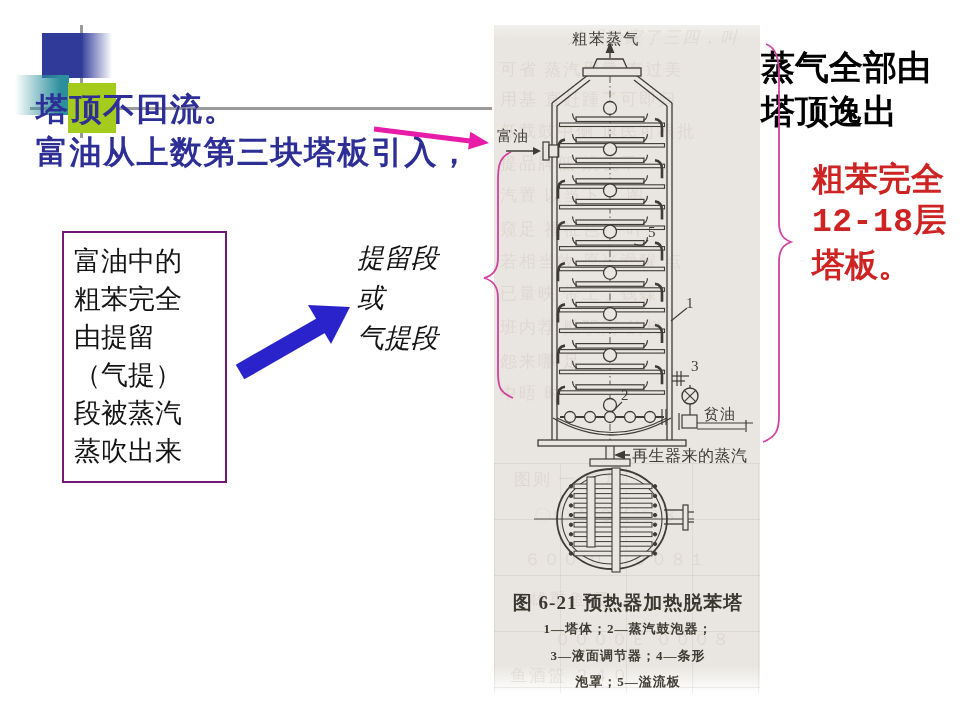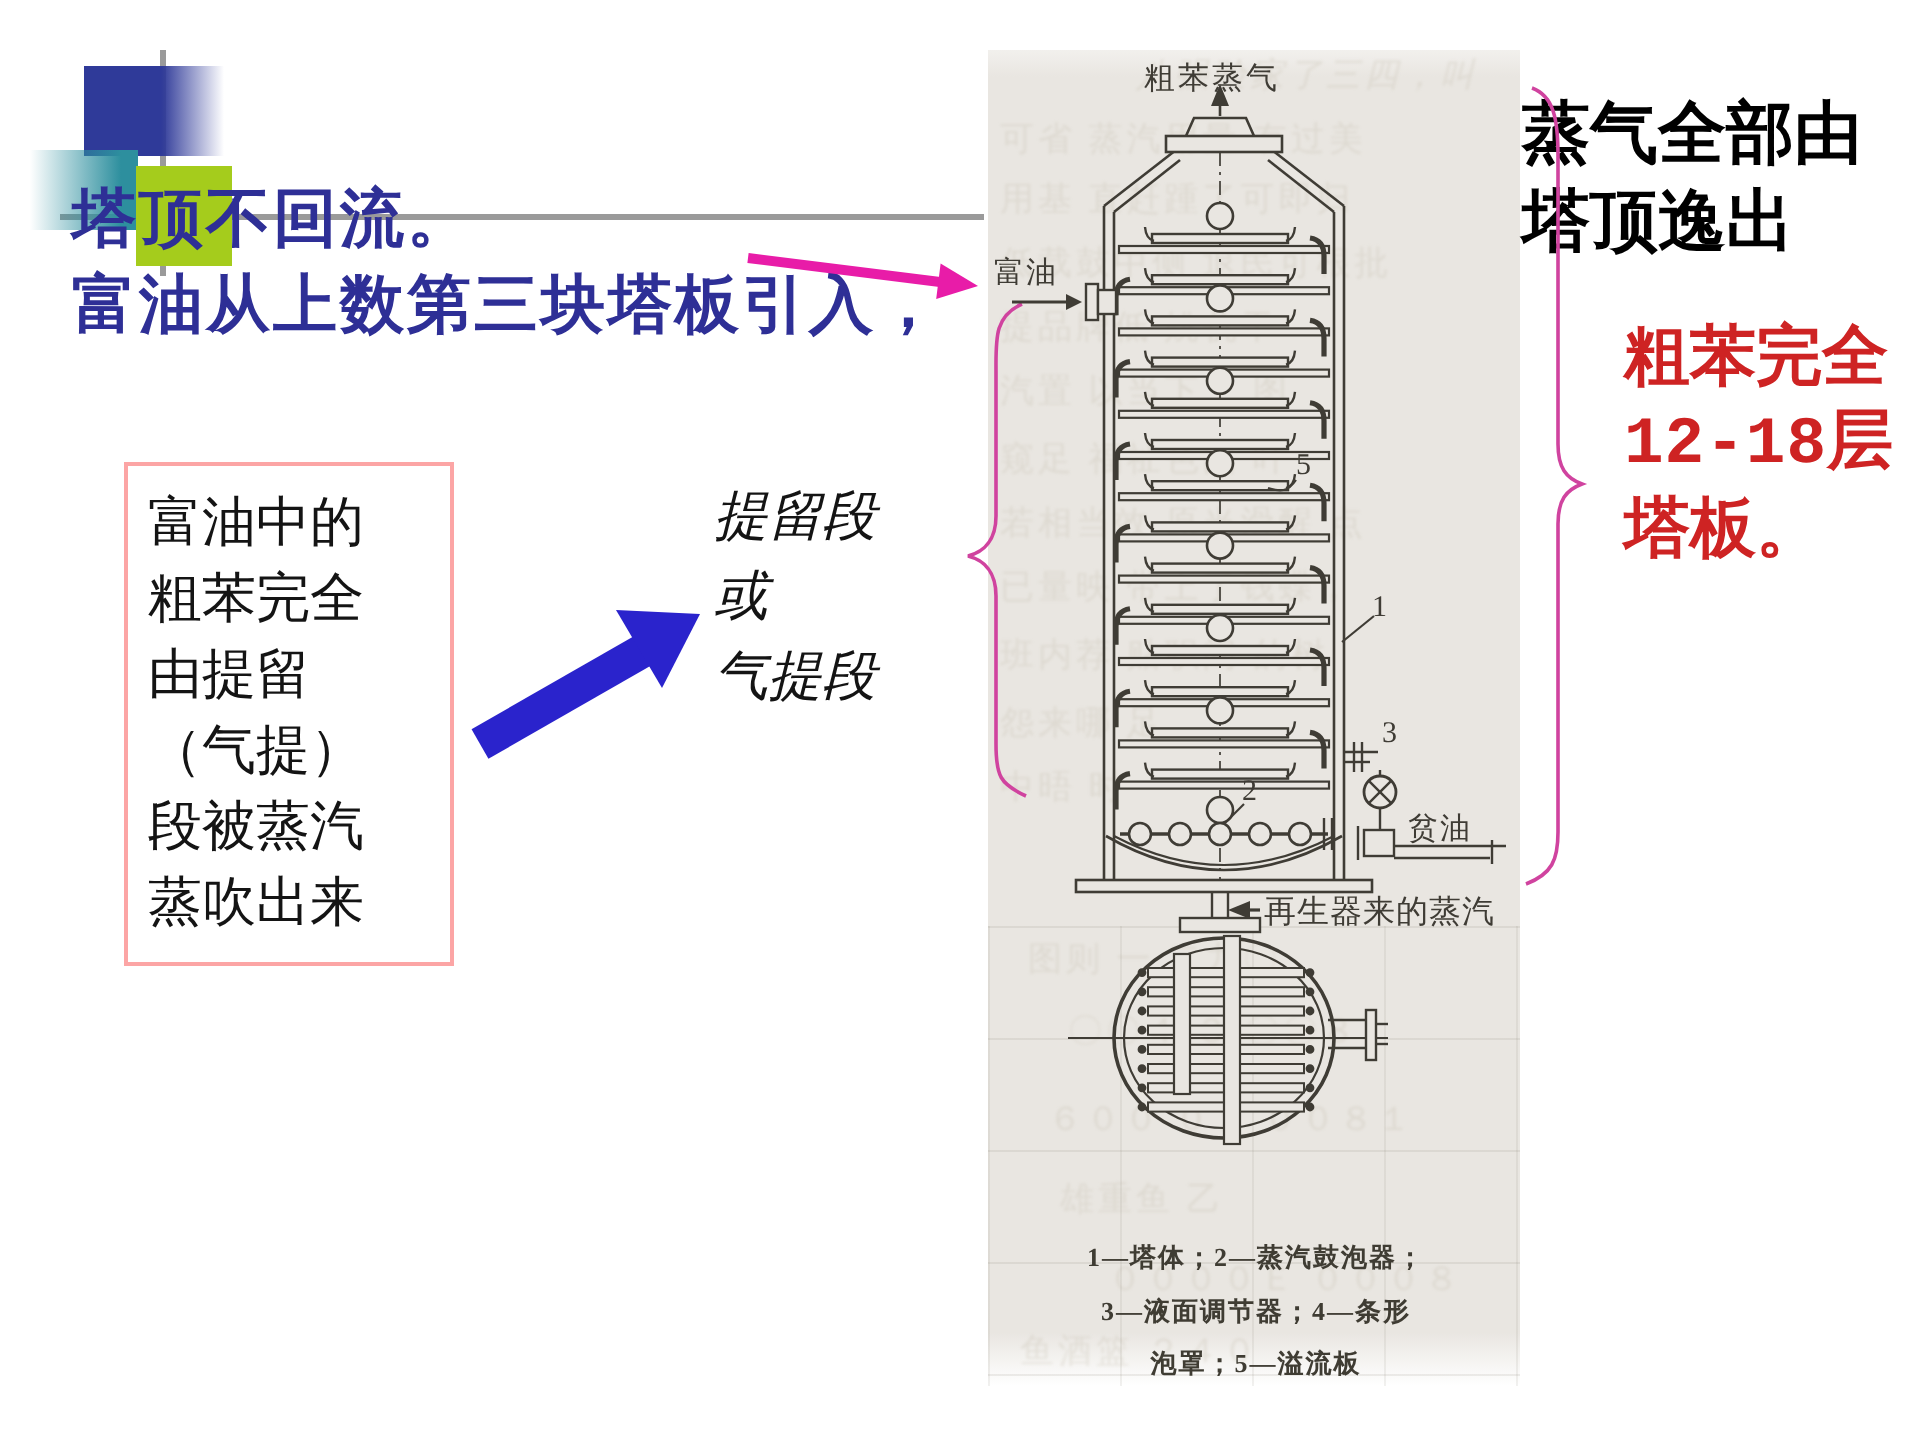--- a/index.html
+++ b/index.html
@@ -12,21 +12,21 @@
   .sq-teal{left:12px;top:75px;width:57px;height:40px;background:linear-gradient(270deg,#2d8f9e 15%,rgba(45,143,158,0) 95%);}
   .sq-green{left:68px;top:83px;width:48px;height:50px;background:#a5cc1c;}
   .title{left:36px;top:88px;font-size:32px;font-weight:700;color:#2e2f96;line-height:43px;letter-spacing:1.5px;white-space:nowrap;}
   .scan{left:494px;top:25px;width:266px;height:668px;
     background:linear-gradient(180deg, rgba(233,230,225,.6) 0%, #e9e6e1 2%, #e9e6e1 96%, rgba(233,230,225,0) 100%);}
   .bleedline{position:absolute;color:#cac4b6;font-size:17px;line-height:26px;opacity:.36;letter-spacing:2px;overflow:hidden;filter:blur(0.7px);}
   .scan-table{position:absolute;left:0;top:438px;width:266px;height:230px;
     background:
       repeating-linear-gradient(180deg, rgba(120,115,100,.12) 0 1px, transparent 1px 56px),
       repeating-linear-gradient(90deg, rgba(120,115,100,.10) 0 1px, transparent 1px 66px);}
-  .notebox{left:62px;top:231px;width:151px;height:239px;border:2px solid #fca5a5;padding:9px 0 0 10px;
+  .notebox{left:62px;top:231px;width:151px;height:239px;border:2px solid #701a75;padding:9px 0 0 10px;
     font-size:27px;line-height:38px;color:#141414;}
   .midlabel{left:357px;top:238px;font-size:27px;line-height:40px;color:#141414;font-style:italic;}
   .rblack{left:761px;top:46px;font-size:34px;line-height:44px;color:#000;font-weight:700;}
   .rred{left:812px;top:158px;font-size:33px;line-height:43px;color:#ce2323;font-weight:700;}
   .rred div:nth-child(2){font-family:Liberation Mono, monospace;letter-spacing:0.5px;}
   .caption{left:500px;top:590px;width:256px;text-align:center;font-size:19px;font-weight:700;color:#3a372f;letter-spacing:1px;}
   .legend{left:498px;width:260px;text-align:center;font-size:13px;font-weight:700;color:#3f3c33;letter-spacing:1px;}
   svg{position:absolute;left:0;top:0;}
   svg text{fill:#3f3c35;}
 </style>
@@ -302,17 +302,18 @@
     <text x="572" y="44" font-size="15.5" letter-spacing="1.5">粗苯蒸气</text>
     <text x="497" y="141" font-size="15" letter-spacing="1">富油</text>
     <text x="704" y="419" font-size="15" letter-spacing="1">贫油</text>
     <text x="632" y="461" font-size="16" letter-spacing="0.5">再生器来的蒸汽</text>
     <text x="648" y="237" font-size="15">5</text>
     <text x="686" y="308" font-size="15">1</text>
     <text x="691" y="371" font-size="15">3</text>
     <text x="621" y="400" font-size="15">2</text>
   </svg>
 
+  <div class="abs caption">图 6-21  预热器加热脱苯塔</div>
   <div class="abs legend" style="top:620px">1—塔体；2—蒸汽鼓泡器；</div>
   <div class="abs legend" style="top:647px">3—液面调节器；4—条形</div>
   <div class="abs legend" style="top:673px">泡罩；5—溢流板</div>
 
 </div>
 
 </body></html>

